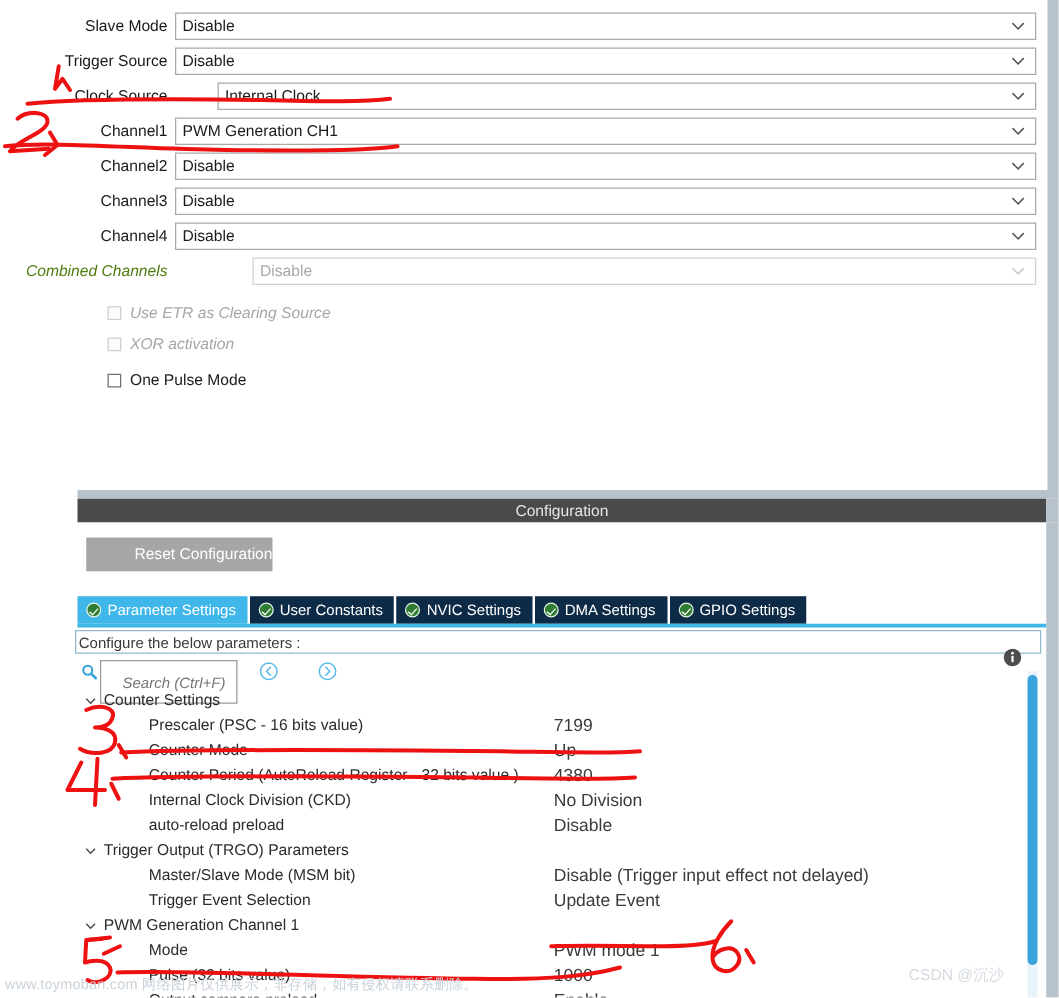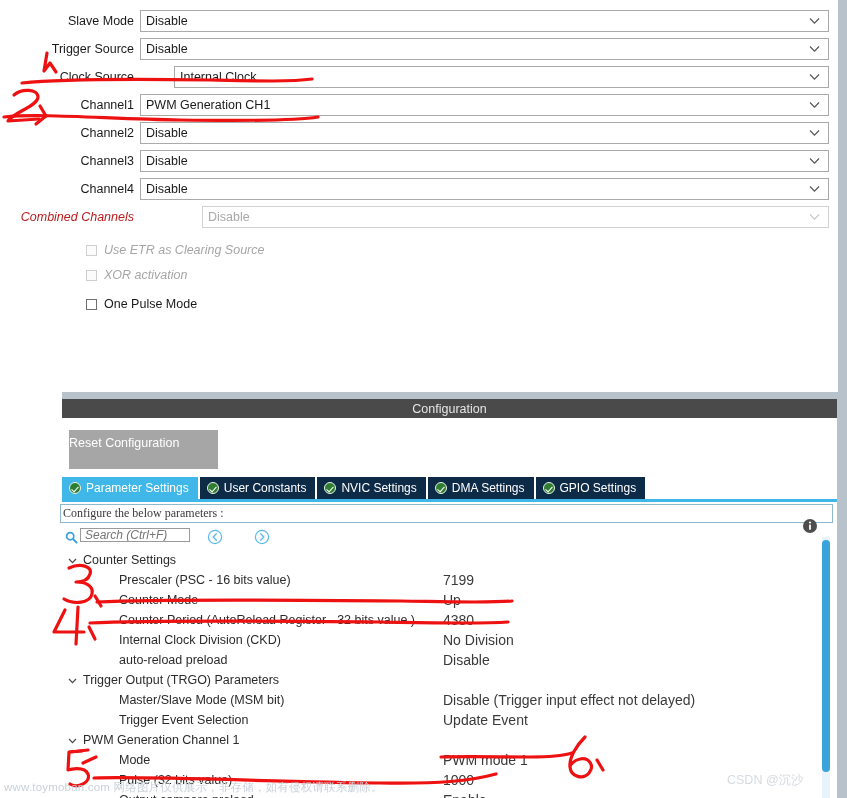--- a/index.html
+++ b/index.html
@@ -41,21 +41,21 @@
   .form-label {
     width: 140px;
     text-align: right;
     padding-right: 6px;
     font-size: 12.5px;
     color: #1a1a1a;
     white-space: nowrap;
     flex: 0 0 auto;
   }
   .form-label.disabled {
-    color: #b91c1c;
+    color: #4d7c0f;
     font-style: italic;
   }
   .combo {
     position: relative;
     height: 22px;
     border: 1px solid #a9a9a9;
     background: #ffffff;
     display: flex;
     align-items: center;
     padding-left: 5px;
@@ -138,27 +138,27 @@
   #config-body-right {
     position: absolute;
     left: 837px; top: 418px;
     width: 10px; height: 380px;
     background: #b7c2cb;
   }
 
   #reset-btn {
     position: absolute;
     left: 7px; top: 12px;
-    width: 149px; height: 39px;
+    width: 149px; height: 27px;
     background: #a6a6a6;
     border: none;
     color: #ffffff;
     font-size: 12.5px;
     font-family: "Liberation Sans", sans-serif;
-    text-align: left;
+    text-align: right;
     line-height: 27px;
     cursor: default;
   }
 
   #tabstrip {
     position: absolute;
     left: 0; top: 59px;
     width: 775px; height: 22px;
     display: flex;
     align-items: flex-end;
@@ -206,43 +206,42 @@
     left: -2px; top: 86px;
     width: 773px; height: 19px;
     border: 1px solid #8fb8cf;
     background: #ffffff;
     display: flex;
     align-items: center;
     padding-left: 2px;
     font-size: 12px;
     color: #3a3a3a;
     overflow: hidden;
-    font-family: Liberation Serif, serif;
   }
 
   #search-row {
     position: absolute;
     left: 0; top: 107px;
     width: 775px; height: 26px;
   }
   #search-icon {
     position: absolute; left: 3px; top: 6px;
     width: 13px; height: 13px;
   }
   #search-input {
     position: absolute;
     left: 18px; top: 3px;
-    width: 110px; height: 14px;
+    width: 110px; height: 35px;
     border: 1px solid #9a9a9a;
     background: #ffffff;
     font-family: "Liberation Sans", sans-serif;
     font-size: 12px;
     font-style: italic;
     color: #9a9a9a;
-    padding-left: 4px;
+    padding-left: 17px;
     outline: none;
   }
   .nav-arrow {
     position: absolute;
     top: 4px;
     width: 16px; height: 16px;
     cursor: default;
   }
   #nav-prev { left: 145px; }
   #nav-next { left: 192px; }

